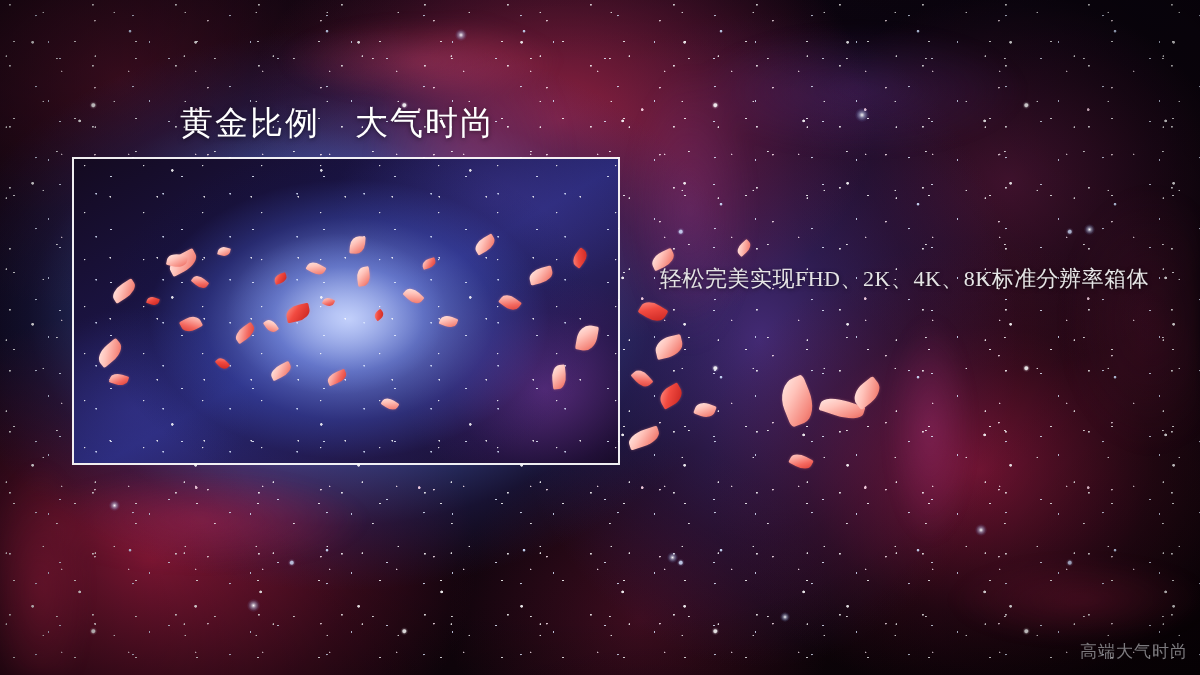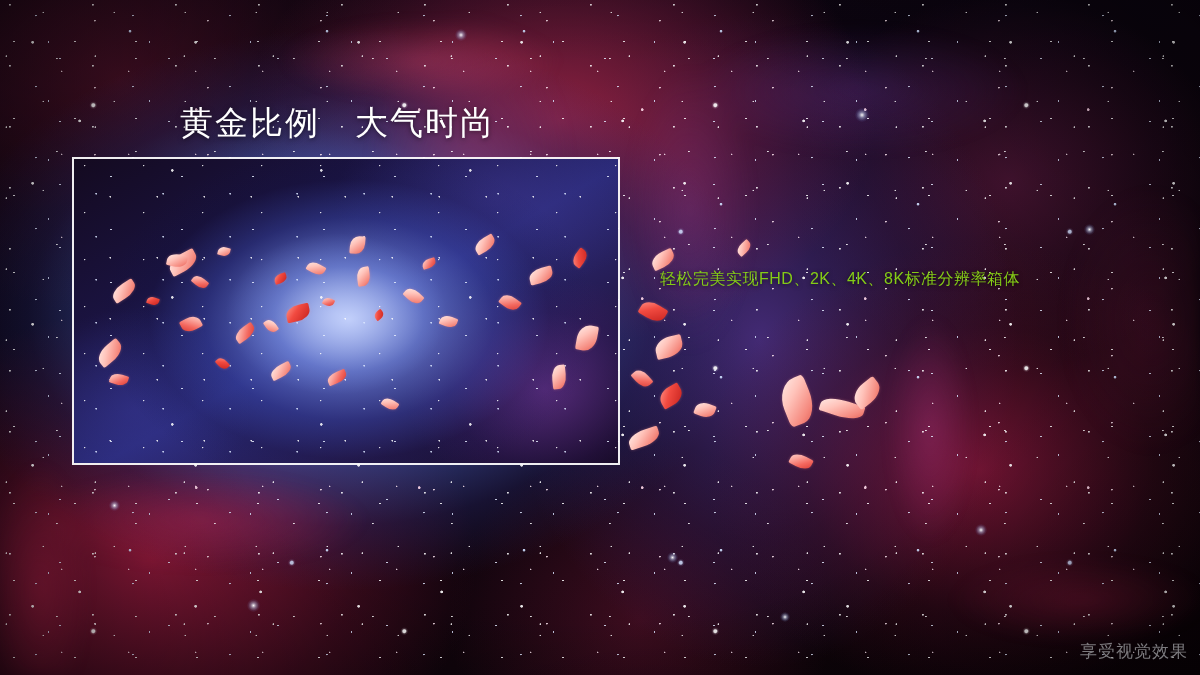--- a/index.html
+++ b/index.html
@@ -4,20 +4,21 @@
 <style>
   * { margin:0; padding:0; box-sizing:border-box; }
   html, body { width:1200px; height:675px; overflow:hidden; background:#07030a; }
   body { font-family:"Liberation Sans","DejaVu Sans",sans-serif; }
 
   #stage {
     position:relative;
     width:1200px; height:675px;
     overflow:hidden;
     background:#0a0308;
+    font-family:Liberation Serif, serif;
   }
 
   
   .bg-layer { position:absolute; inset:0; }
 
   #bg-base {
     background:
       radial-gradient(ellipse 520px 360px at 340px 310px, rgba(120,150,235,0.95) 0%, rgba(70,95,190,0.72) 34%, rgba(40,45,120,0.34) 60%, rgba(0,0,0,0) 78%),
       radial-gradient(ellipse 300px 230px at 300px 300px, rgba(190,205,255,0.55) 0%, rgba(120,140,230,0.28) 45%, rgba(0,0,0,0) 75%),
       radial-gradient(ellipse 420px 300px at 560px 120px, rgba(190,45,85,0.72) 0%, rgba(135,30,70,0.42) 45%, rgba(0,0,0,0) 75%),
@@ -147,23 +148,23 @@
     white-space:pre;
     text-shadow:0 1px 5px rgba(0,0,0,0.55);
   }
 
   #body-text {
     position:absolute;
     left:660px; top:258px;
     width:520px;
   }
   .body-line {
-    font-size:16px;
+    font-size:22px;
     font-weight:400;
-    color:#84cc16;
+    color:#e5e5e5;
     letter-spacing:0.5px;
     line-height:42px;
     white-space:nowrap;
     text-shadow:0 1px 4px rgba(0,0,0,0.6);
   }
 
   #watermark {
     position:absolute;
     right:12px; bottom:12px;
     font-size:17px;
@@ -242,15 +243,15 @@
   <div class="petal pale" style="left:852px;top:383px;width:30px;height:20px;transform:rotate(-38deg);"></div>
   <div class="petal" style="left:790px;top:455px;width:22px;height:13px;transform:rotate(28deg);"></div>
   <div class="petal pale" style="left:736px;top:243px;width:16px;height:10px;transform:rotate(-42deg);"></div>
 
   <div id="slide-title">黄金比例　大气时尚</div>
 
   <div id="body-text">
     <div class="body-line">轻松完美实现FHD、2K、4K、8K标准分辨率箱体</div>
   </div>
 
-  <div id="watermark">享受视觉效果</div>
+  <div id="watermark">高端大气时尚</div>
 
 </div>
 
 </body></html>

